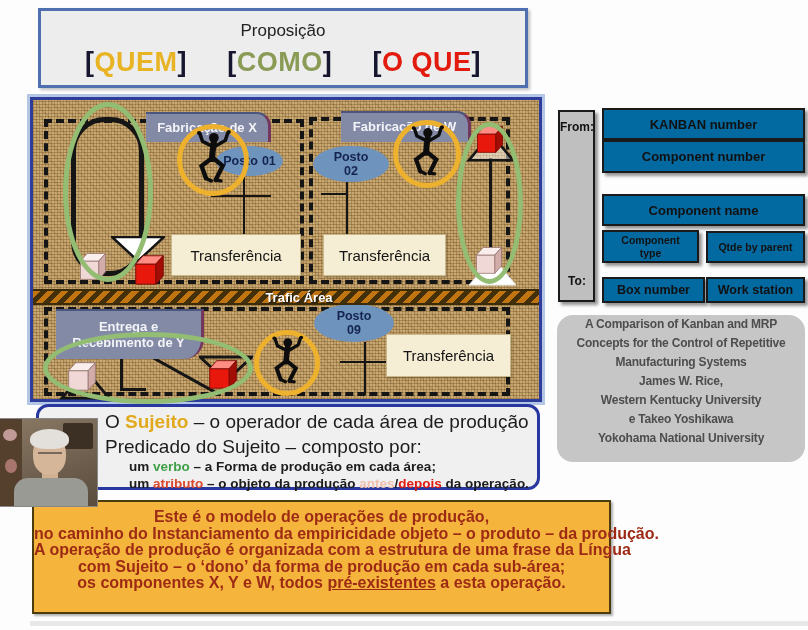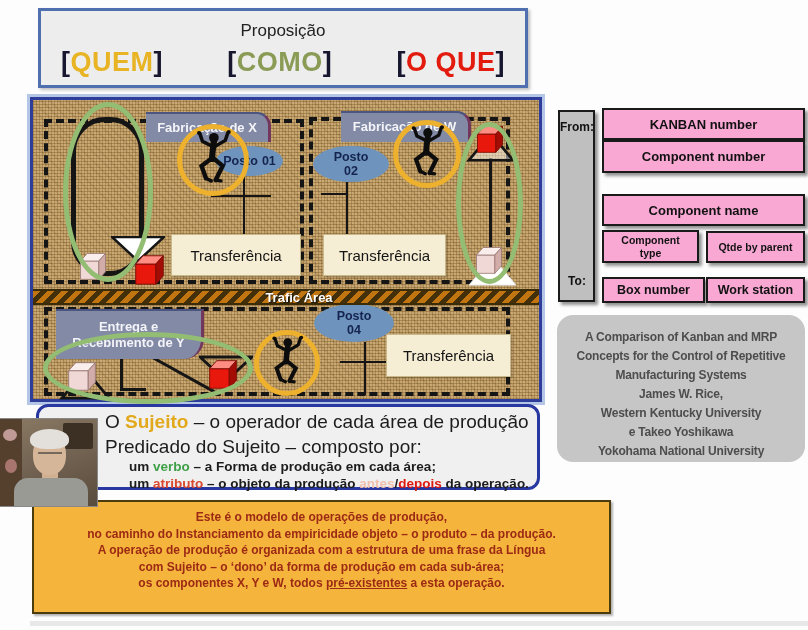--- a/index.html
+++ b/index.html
@@ -4,21 +4,21 @@
 <style>
   * { margin:0; padding:0; box-sizing:border-box; }
   body { background:#ffffff; font-family:"Liberation Sans", sans-serif; }
   #stage { position:relative; width:808px; height:630px; background:#fdfdfd; overflow:hidden; }
   .abs { position:absolute; }
 
   
   .prop-box { left:38px; top:8px; width:490px; height:80px; background:#ededed;
     border:3px solid #4f6fae; border-radius:0; box-shadow:2px 2px 3px rgba(0,0,0,.25); }
   .prop-title { left:0; top:10px; width:100%; text-align:center; font-size:17px; color:#222; }
-  .prop-row { left:0; top:36px; width:100%; display:flex; justify-content:space-between; padding:0 20px; }
+  .prop-row { left:0; top:36px; width:100%; display:flex; justify-content:space-between; padding:0 44px; }
   .prop-term { font-size:27px; font-weight:bold; letter-spacing:.5px; }
   .bracket { color:#16162e; }
   .t-quem { color:#E8B424; }
   .t-como { color:#8A9B55; }
   .t-oque { color:#E31B0E; }
 
   
   .diagram { left:30px; top:97px; width:512px; height:305px;
     border:3px solid #2d3d99; box-shadow:0 0 0 3px #b3c6e6;
     background-color:#C7A469;
@@ -73,53 +73,53 @@
 
   .line { background:#151515; z-index:1; }
   .cube { z-index:4; }
   .tri { z-index:3; }
 
   
   .from-bar { left:558px; top:110px; width:37px; height:192px; background:#bfbfbf;
     border:2px solid #1a1a1a; box-shadow:3px 3px 3px rgba(60,60,60,.55); }
   .from-label { left:556px; top:120px; width:42px; text-align:center; font-weight:bold; font-size:12px; color:#111; }
   .to-label { left:560px; top:274px; width:34px; text-align:center; font-weight:bold; font-size:12px; color:#111; }
-  .fbox { background:#f9a8d4; border:2px solid #1a1a1a; box-shadow:3px 3px 3px rgba(60,60,60,.55);
+  .fbox { background:#0369a1; border:2px solid #1a1a1a; box-shadow:3px 3px 3px rgba(60,60,60,.55);
     display:flex; align-items:center; justify-content:center; text-align:center;
     font-weight:bold; color:#111; }
   .fb1 { left:602px; top:108px; width:203px; height:32px; font-size:13px; }
   .fb2 { left:602px; top:140px; width:203px; height:33px; font-size:13px; }
   .fb3 { left:602px; top:194px; width:203px; height:32px; font-size:13px; }
   .fb4 { left:602px; top:230px; width:97px;  height:33px; font-size:10.5px; line-height:1.2; padding:0 6px; }
   .fb5 { left:706px; top:231px; width:99px;  height:32px; font-size:10.5px; }
   .fb6 { left:602px; top:277px; width:103px; height:26px; font-size:12.5px; }
   .fb7 { left:706px; top:277px; width:99px;  height:26px; font-size:12.5px; }
 
   
   .citation { left:557px; top:315px; width:248px; height:147px; background:#C6C6C6;
-    border-radius:16px; padding-top:13px; text-align:center; }
+    border-radius:16px; text-align:center; }
   .citation div { font-size:12px; font-weight:bold; color:#4d4d4d; line-height:19px;
     white-space:nowrap; letter-spacing:-0.2px; }
 
   
   .sujeito { left:36px; top:404px; width:504px; height:86px; background:#f0f0f0;
     border:3px solid #2838a0; border-radius:12px; padding:2px 0 0 66px; }
   .sj-l1, .sj-l2 { font-size:19px; color:#1c1c1c; white-space:nowrap; line-height:25px; }
   .sj-l3, .sj-l4 { font-size:13.5px; font-weight:bold; color:#1c1c1c; white-space:nowrap; line-height:16.5px; margin-left:24px; }
   .hl-gold { color:#E2A91C; font-weight:bold; }
   .hl-green { color:#3FA047; }
   .hl-red { color:#D9482F; }
   .hl-antes { color:#F0BFAE; }
   .hl-depois { color:#E01A10; }
 
   
   .summary { left:32px; top:500px; width:579px; height:114px; background:#F5B43C;
     border:2px solid #4a3c0c; box-shadow:2px 2px 2px rgba(0,0,0,.3);
     padding-top:7px; text-align:center; }
-  .summary div { font-size:12px; font-weight:bold; color:#9C2A15; line-height:16.5px; white-space:nowrap; }
+  .summary div { font-size:16px; font-weight:bold; color:#9C2A15; line-height:16.5px; white-space:nowrap; }
   .u { text-decoration:underline; }
 
   
   .webcam { left:0; top:419px; width:97px; height:87px; overflow:hidden; z-index:10;
     background:linear-gradient(160deg, #8a7a64 0%, #6f6050 55%, #5a4c3c 100%);
     outline:1px solid #888; }
   .wc-frame { position:absolute; right:4px; top:4px; width:30px; height:26px; background:#3c3024; border-radius:2px; }
   .wc-shelf { position:absolute; left:0; top:0; width:22px; height:87px; background:#55402e; }
   .wc-flower1 { position:absolute; left:3px; top:10px; width:14px; height:12px; background:#c09a96; border-radius:50%; }
   .wc-flower2 { position:absolute; left:5px; top:40px; width:12px; height:14px; background:#a8766e; border-radius:50%; }
@@ -170,21 +170,21 @@
     <div class="abs posto posto1">
         <span>Posto</span>
         <span>01</span>
       </div>
     <div class="abs posto posto2">
         <span>Posto</span>
         <span>02</span>
       </div>
     <div class="abs posto posto3">
         <span>Posto</span>
-        <span>04</span>
+        <span>09</span>
       </div>
 
     <div class="abs line" style="left:210px;top:76px;width:2px;height:58px;"></div>
     <div class="abs line" style="left:178px;top:95px;width:60px;height:2px;"></div>
     <div class="abs line" style="left:313px;top:82px;width:2px;height:52px;"></div>
     <div class="abs line" style="left:288px;top:93px;width:27px;height:2px;"></div>
     <div class="abs line" style="left:331px;top:242px;width:2px;height:53px;"></div>
     <div class="abs line" style="left:307px;top:261px;width:46px;height:2px;"></div>
 
     <div class="abs transfer t1">

